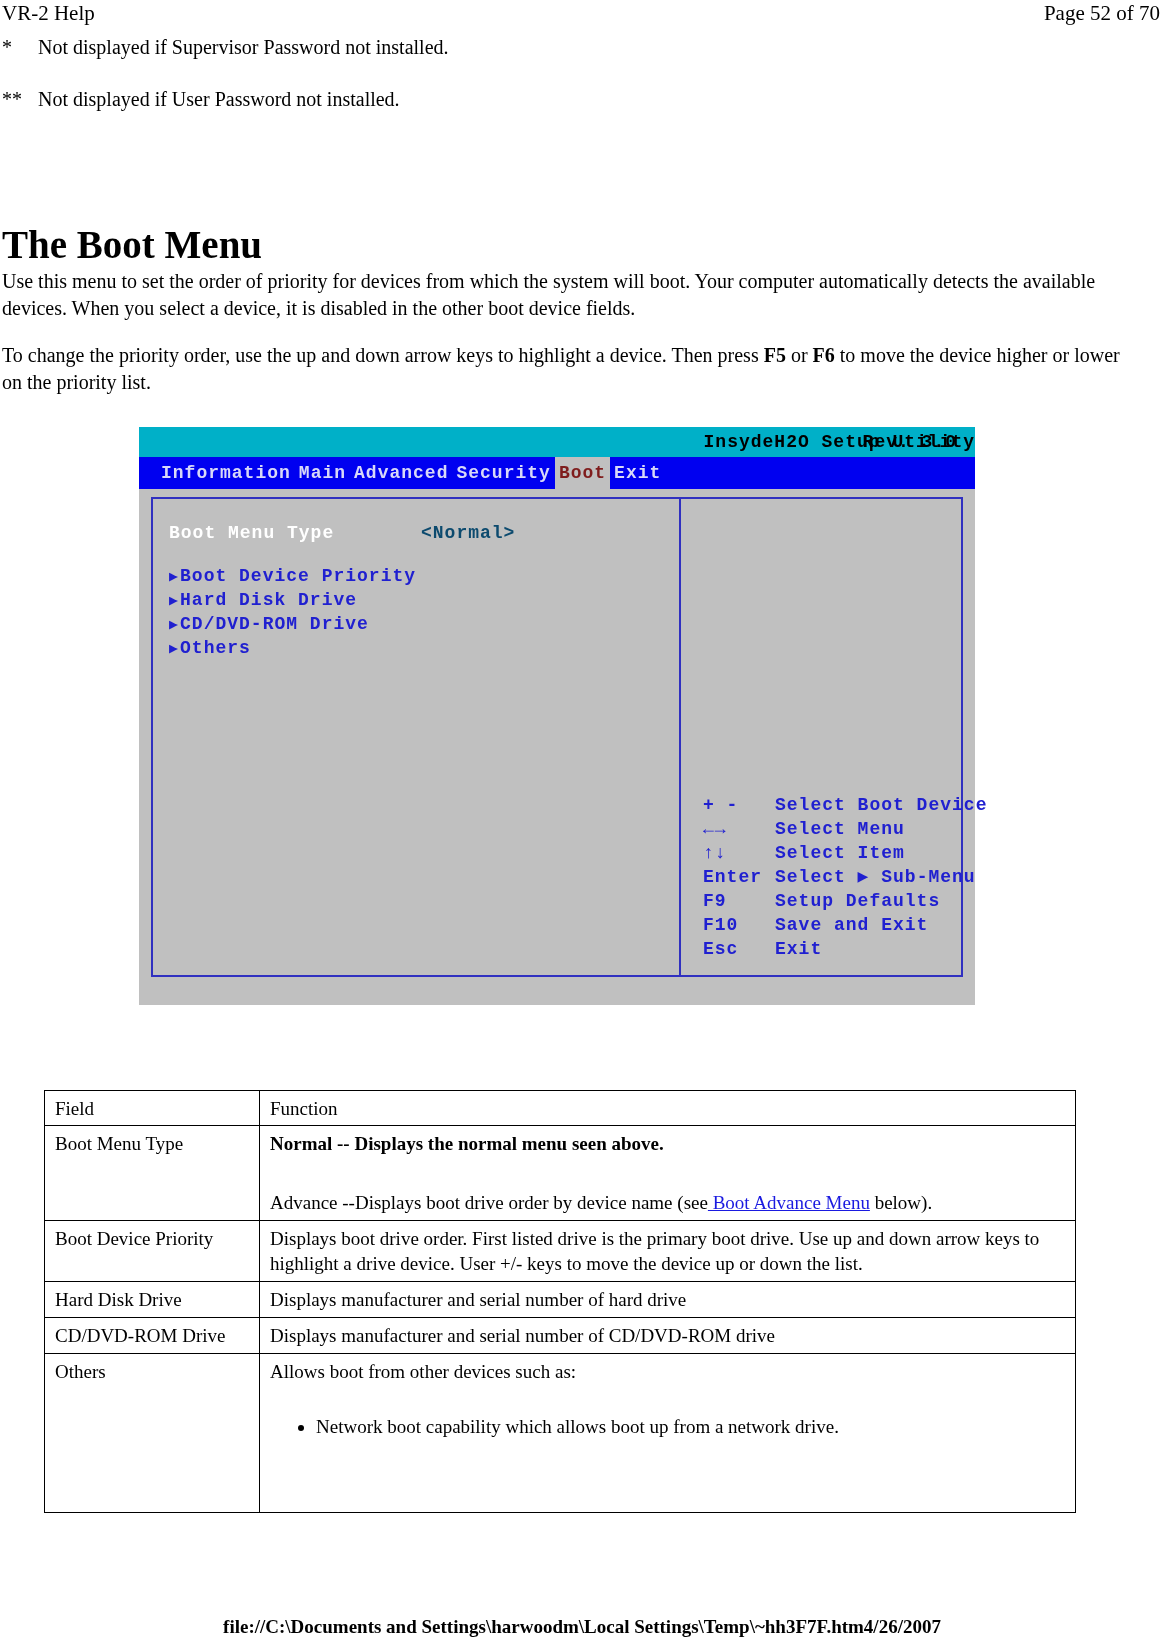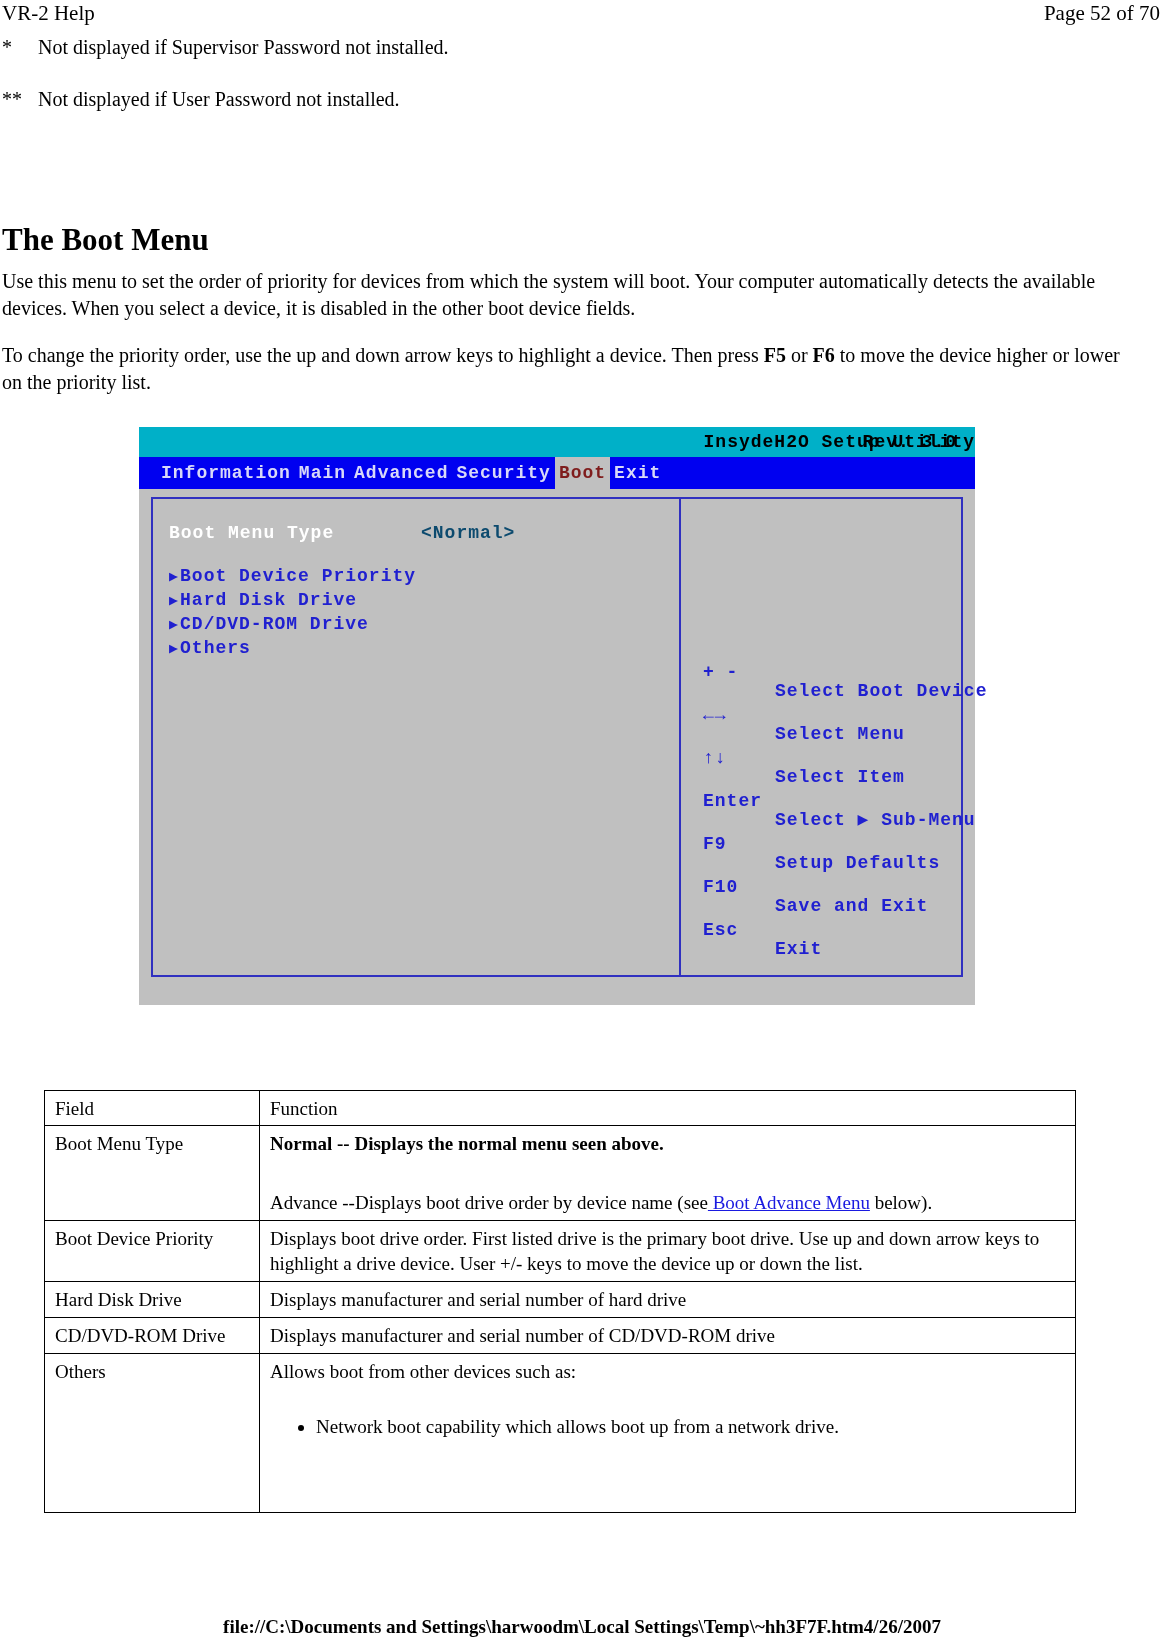--- a/index.html
+++ b/index.html
@@ -50,21 +50,21 @@
     width: 36px;
     flex: 0 0 36px;
   }
   .footnote-text { flex: 1 1 auto; }
 
   
   .section-heading {
     position: absolute;
     top: 200px;
     left: 2px;
-    font-size: 31px;
+    font-size: 39px;
     font-weight: bold;
     line-height: 38px;
     letter-spacing: 0px;
   }
 
   
   .intro {
     position: absolute;
     top: 268px;
     left: 2px;
@@ -186,21 +186,21 @@
     left: 22px;
     bottom: 14px;
     font-size: 18px;
     line-height: 24px;
     font-weight: bold;
     color: #2020d0;
     letter-spacing: 1px;
   }
   .keyhelp-row { display: flex; white-space: nowrap; }
   .keyhelp-key { width: 72px; flex: 0 0 72px; }
-  .keyhelp-desc { flex: 1 1 auto; margin-top: 19px; }
+  .keyhelp-desc { flex: 1 1 auto; }
 
   
   .field-table {
     position: absolute;
     top: 1090px;
     left: 44px;
     width: 1032px;
     border-collapse: collapse;
     font-size: 19px;
     line-height: 25px;

